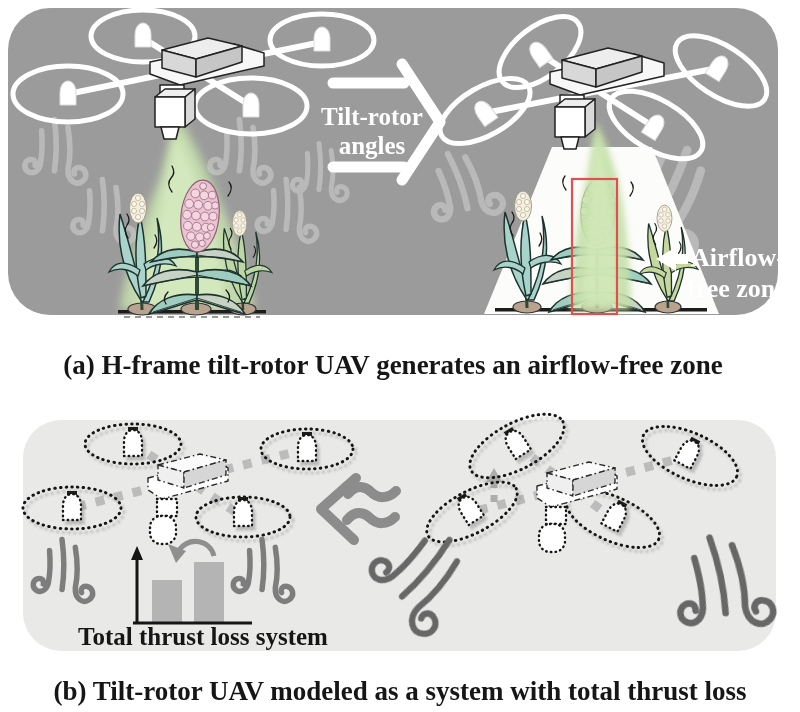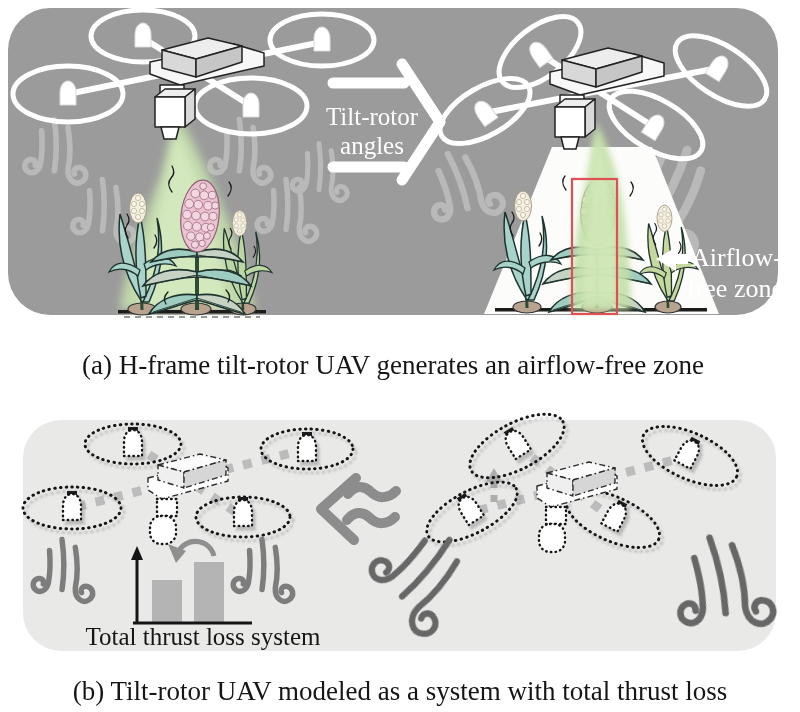--- a/index.html
+++ b/index.html
@@ -1,17 +1,17 @@
 <!DOCTYPE html>
 <html><head>
 <meta charset="utf-8">
 <style>
   html,body{margin:0;padding:0;background:#ffffff;}
   body{width:800px;height:712px;overflow:hidden;position:relative;}
-  .fig-root{position:absolute;inset:0;}
+  .fig-root{position:absolute;inset:0;font-weight:bold;}
   svg text{font-family:"Liberation Serif","DejaVu Serif",serif;}
   .cap{font-size:27px;fill:#161616;}
   .arrow-label{font-size:25px;fill:#ffffff;}
   .zone-label{font-size:26px;fill:#ffffff;}
   .chart-label{font-size:25px;fill:#161616;}
   .wring{stroke:#ffffff;stroke-width:5;fill:none;}
   .warm{stroke:#ffffff;stroke-width:6;fill:none;stroke-linecap:round;}
   .dring{stroke:#141414;stroke-width:3;stroke-dasharray:0.5 5.2;stroke-linecap:round;fill:none;}
   .darm{stroke:#bcbcbc;stroke-width:9;stroke-dasharray:9 10;fill:none;}
   .dd{stroke:#2a2a2a;stroke-width:1.4;stroke-dasharray:6 3 1.5 3;stroke-linejoin:round;}

